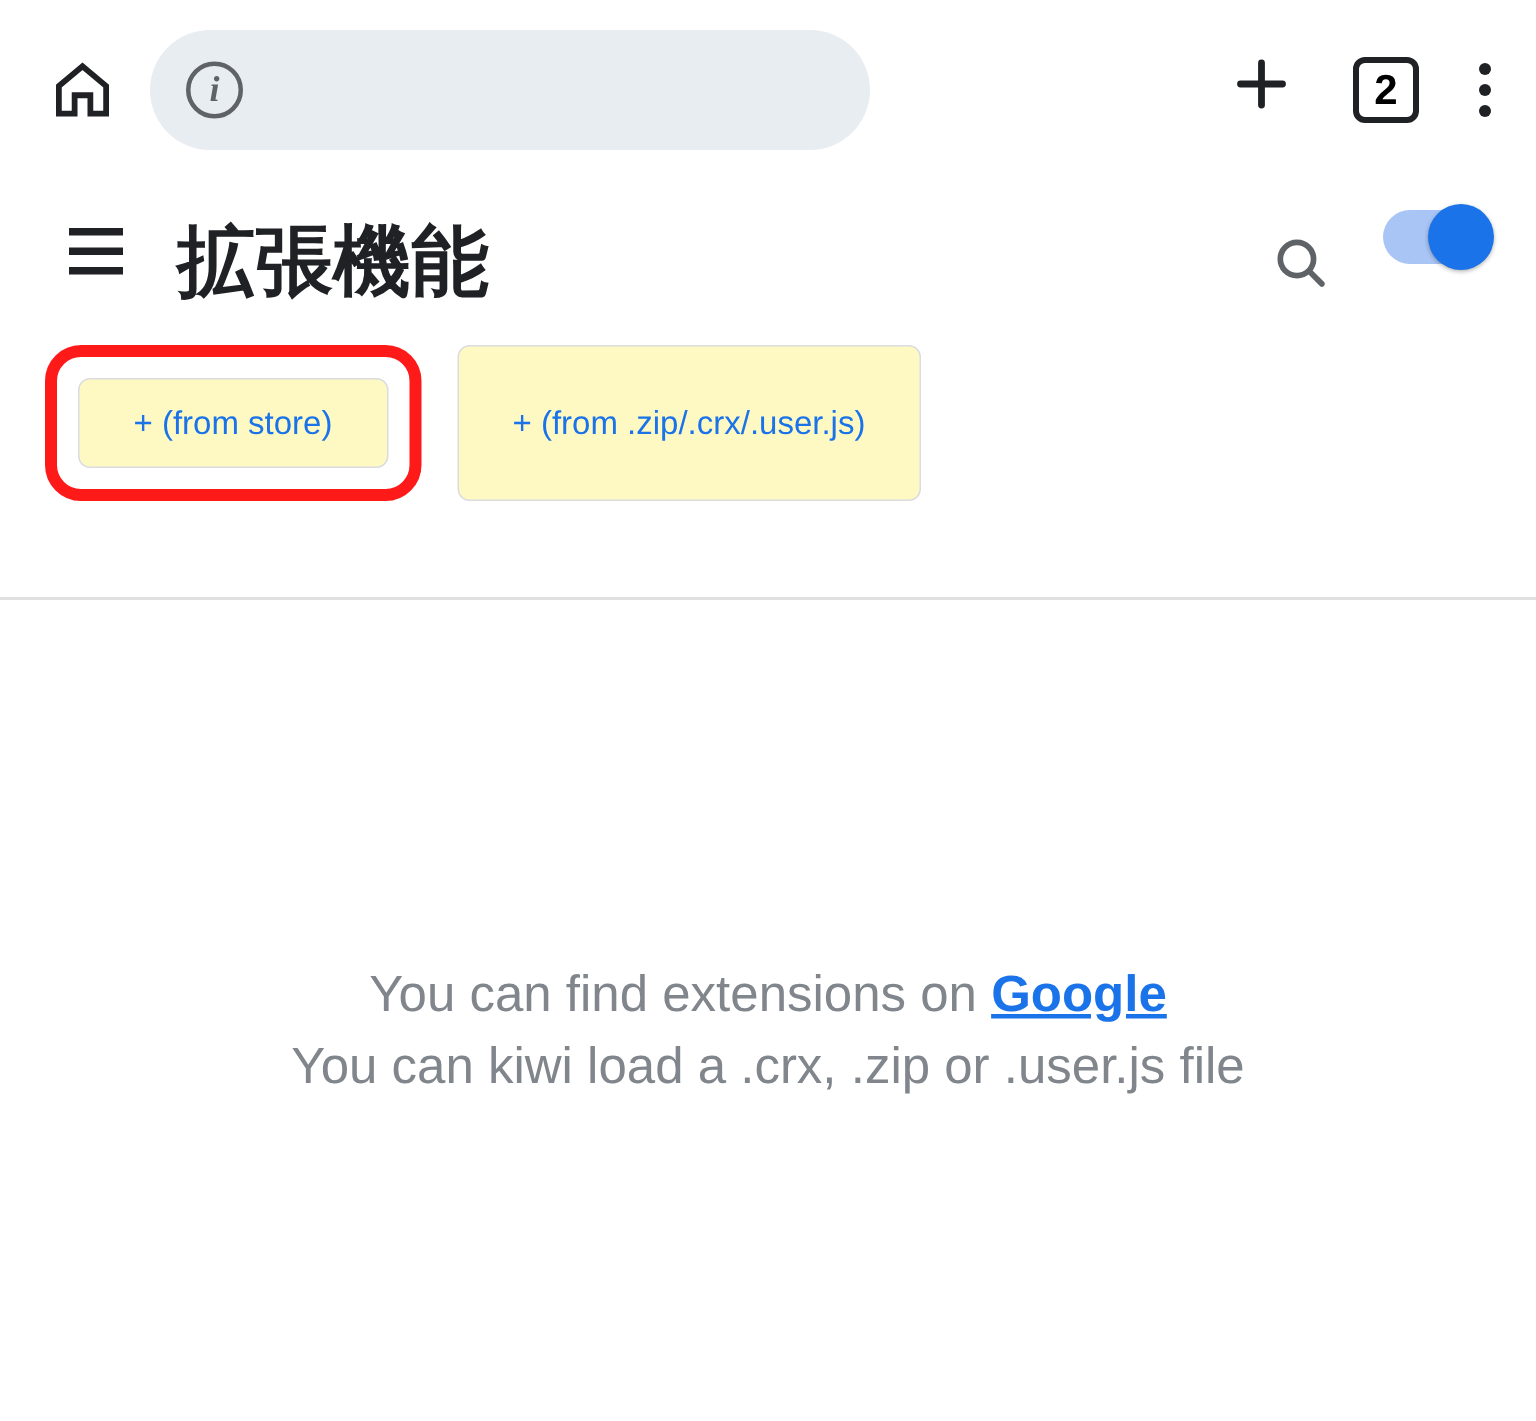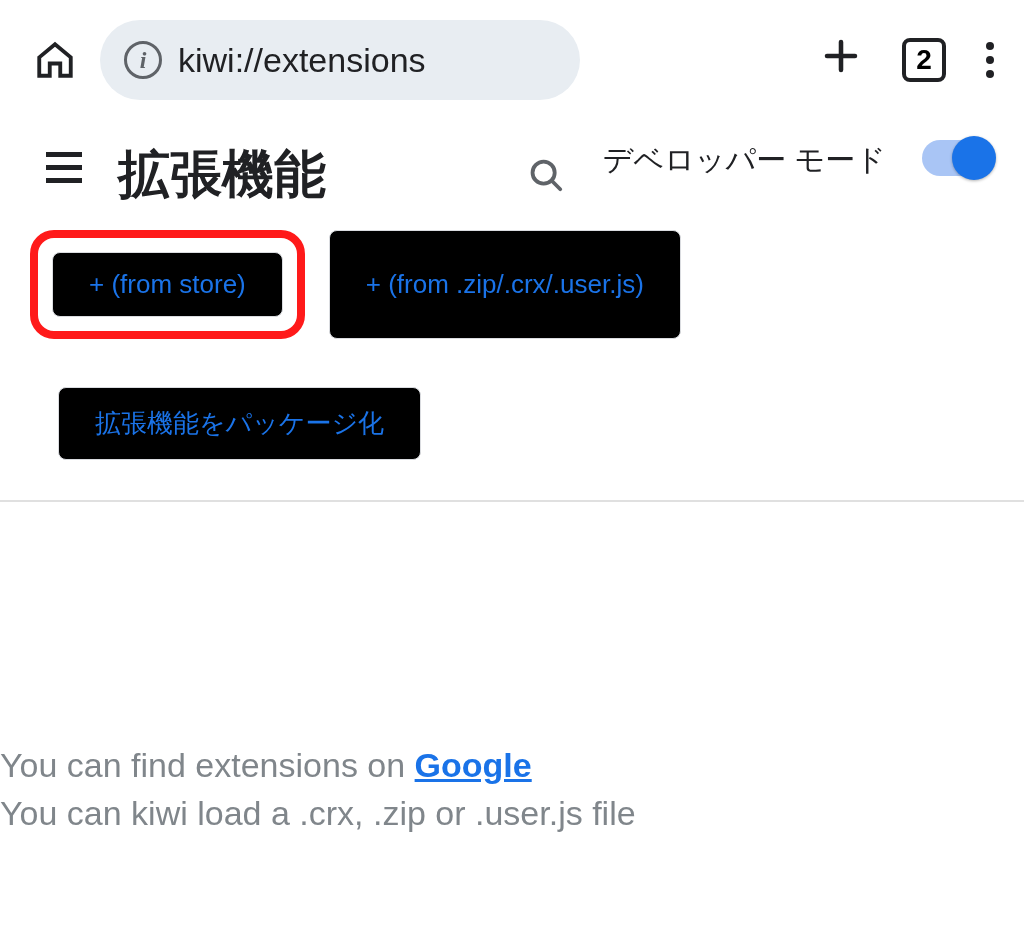--- a/index.html
+++ b/index.html
@@ -64,58 +64,58 @@
 
   
   .buttons-panel {
     padding: 10px 30px 30px 30px;
     display:flex;
     flex-wrap: wrap;
     gap: 24px;
   }
   .action-btn {
     border: 1.5px solid #dadce0;
-    background: #000000;
+    background: #fef9c3;
     color: #1a73e8;
-    font-size: 26px;
+    font-size: 22px;
     padding: 18px 36px;
     border-radius: 8px;
     display:flex; align-items:center; justify-content:center;
   }
   .highlight-box {
     border: 8px solid #ff1a1a;
     border-radius: 24px;
     padding: 14px;
     display:inline-flex;
   }
   .highlight-box .action-btn { padding: 16px 36px; }
 
   hr.sep { border:none; border-top:2px solid #e0e0e0; margin-top: 10px; }
 
   
   .empty-state {
     margin-top: 240px;
+    text-align:center;
     font-size: 34px;
     color: #80868b;
     line-height: 1.4;
   }
   .empty-state a { color:#1a73e8; text-decoration: underline; font-weight: 600; }
 </style>
 </head>
 <body>
 
 <div class="browser-bar">
   <div class="home-button">
     <svg width="42" height="42" viewBox="0 0 24 24" fill="none" stroke="#202124" stroke-width="2.2">
       <path d="M3 10.5 L12 3 L21 10.5 V21 H15 V14 H9 V21 H3 Z"></path>
     </svg>
   </div>
   <div class="address-bar">
     <span class="info-circle">i</span>
-    <span>kiwi://extensions</span>
   </div>
   <div class="right-icons">
     <div class="plus-icon">
       <svg width="42" height="42" viewBox="0 0 24 24" stroke="#202124" stroke-width="2.6" stroke-linecap="round">
           <line x1="12" y1="4" x2="12" y2="20"></line>
           <line x1="4" y1="12" x2="20" y2="12"></line>
         </svg>
     </div>
     <div class="tab-count">
       <span>2</span>
@@ -134,33 +134,31 @@
     <div></div>
     <div></div>
   </div>
   <div class="page-title">拡張機能</div>
   <div class="search-btn">
     <svg width="38" height="38" viewBox="0 0 24 24" fill="none" stroke="#5f6368" stroke-width="2.4" stroke-linecap="round">
       <circle cx="10.5" cy="10.5" r="7"></circle>
       <line x1="21" y1="21" x2="15.8" y2="15.8"></line>
     </svg>
   </div>
-  <div class="dev-mode-label">デベロッパー モード</div>
   <div class="toggle">
     <div class="knob"></div>
   </div>
 </div>
 
 <div class="buttons-panel">
   <div class="highlight-box">
     <div class="action-btn">+ (from store)</div>
   </div>
   <div class="action-btn">+ (from .zip/.crx/.user.js)</div>
   <div style="flex-basis:100%; height:0;"></div>
-  <div class="action-btn" style="margin-left:28px;">拡張機能をパッケージ化</div>
 </div>
 
 <hr class="sep">
 
 <div class="empty-state">
   <div>
     <span>You can find extensions on </span><a href="#">Google</a>
   </div>
   <div>You can kiwi load a .crx, .zip or .user.js file</div>
 </div>

